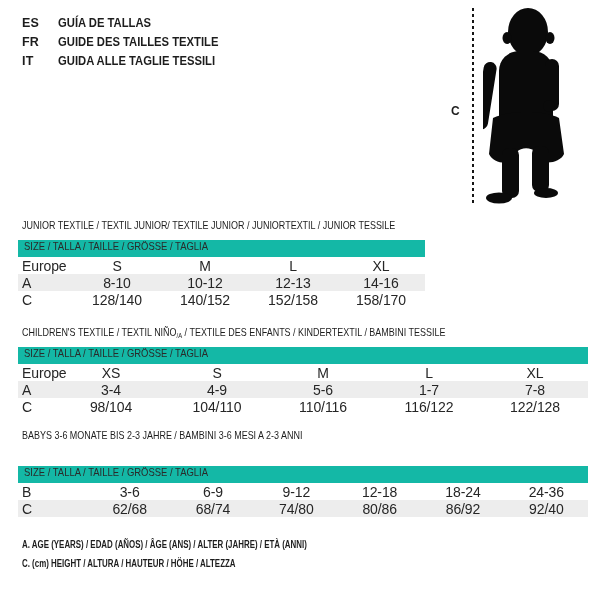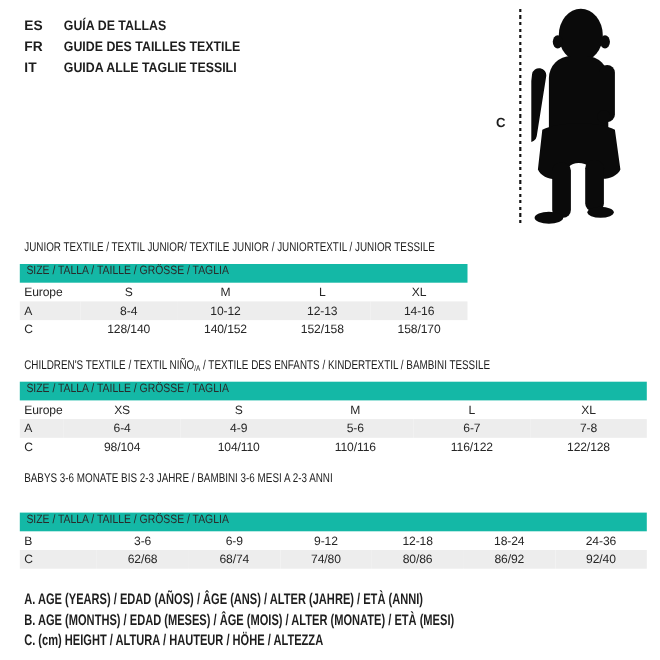--- a/index.html
+++ b/index.html
@@ -30,28 +30,28 @@
 
   
   .sec-title{font-size:11.5px;font-weight:normal;line-height:18px;}
   .sec-title sub{font-size:7.5px;vertical-align:-2px;}
 
   
   .tbl{position:absolute;}
   .band{height:17px;background:#14b8a6;display:flex;align-items:flex-start;padding-left:6px;box-sizing:border-box;}
   .band span{font-size:11px;color:#2a2a2a;}
   table{border-collapse:collapse;table-layout:fixed;width:100%;}
-  td{height:17px;padding:0;font-size:11px;text-align:center;color:#262626;
+  td{height:17px;padding:0;font-size:14px;text-align:center;color:#262626;
      white-space:nowrap;overflow:visible;letter-spacing:-0.1px;}
   td.lbl{text-align:left;padding-left:4px;}
   tr.z td{background:#ededed;}
 
   
   .legend{left:22px;top:535px;}
-  .legend-line{height:18.5px;font-size:14px;font-weight:bold;display:flex;align-items:center;}
+  .legend-line{height:18.5px;font-size:11px;font-weight:bold;display:flex;align-items:center;}
 </style>
 </head>
 <body>
 
 <div class="abs lang">
   <div class="lang-row">
     <span class="lang-code">ES</span>
     <span class="lang-label"><span class="cond s90">GUÍA DE TALLAS</span></span>
   </div>
   <div class="lang-row">
@@ -101,21 +101,21 @@
     <tbody>
         <tr>
       <td class="lbl">Europe</td>
       <td>S</td>
       <td>M</td>
       <td>L</td>
       <td>XL</td>
     </tr>
     <tr class="z">
       <td class="lbl">A</td>
-      <td>8-4</td>
+      <td>8-10</td>
       <td>10-12</td>
       <td>12-13</td>
       <td>14-16</td>
     </tr>
     <tr>
       <td class="lbl">C</td>
       <td>128/140</td>
       <td>140/152</td>
       <td>152/158</td>
       <td>158/170</td>
@@ -144,24 +144,24 @@
         <tr>
       <td class="lbl">Europe</td>
       <td>XS</td>
       <td>S</td>
       <td>M</td>
       <td>L</td>
       <td>XL</td>
     </tr>
     <tr class="z">
       <td class="lbl">A</td>
-      <td>6-4</td>
+      <td>3-4</td>
       <td>4-9</td>
       <td>5-6</td>
-      <td>6-7</td>
+      <td>1-7</td>
       <td>7-8</td>
     </tr>
     <tr>
       <td class="lbl">C</td>
       <td>98/104</td>
       <td>104/110</td>
       <td>110/116</td>
       <td>116/122</td>
       <td>122/128</td>
     </tr>
@@ -207,18 +207,15 @@
     </tr>
   </tbody>
     </table>
 </div>
 
 <div class="abs legend">
   <div class="legend-line">
     <span class="cond s72">A. AGE (YEARS) / EDAD (AÑOS) / ÂGE (ANS) / ALTER (JAHRE) / ETÀ (ANNI)</span>
   </div>
   <div class="legend-line">
-    <span class="cond s72">B. AGE (MONTHS) / EDAD (MESES) / ÂGE (MOIS) / ALTER (MONATE) / ETÀ (MESI)</span>
-  </div>
-  <div class="legend-line">
     <span class="cond s72">C. (cm) HEIGHT / ALTURA / HAUTEUR / HÖHE / ALTEZZA</span>
   </div>
 </div>
 
 </body></html>

